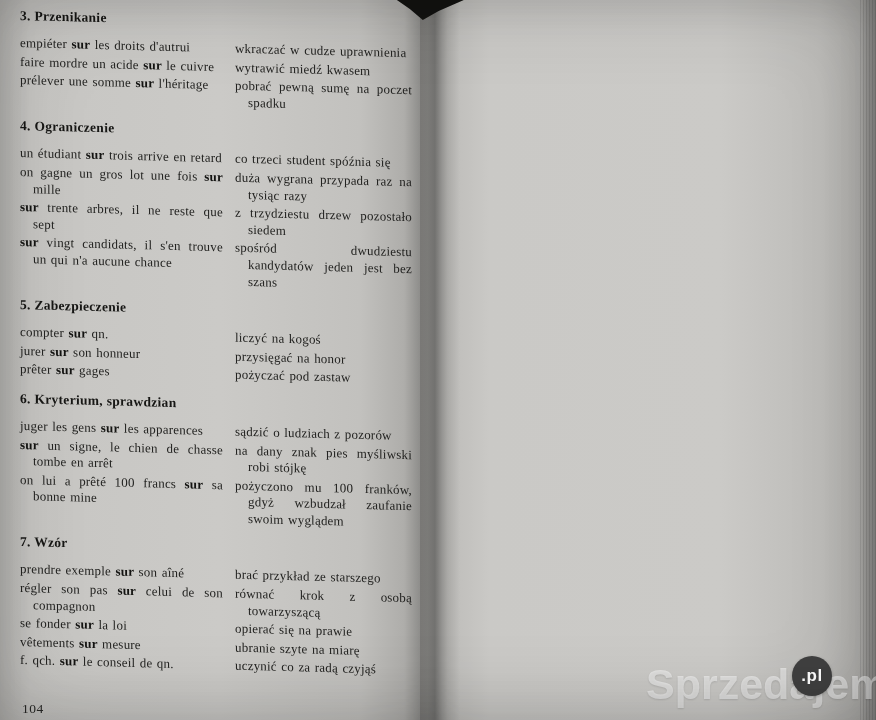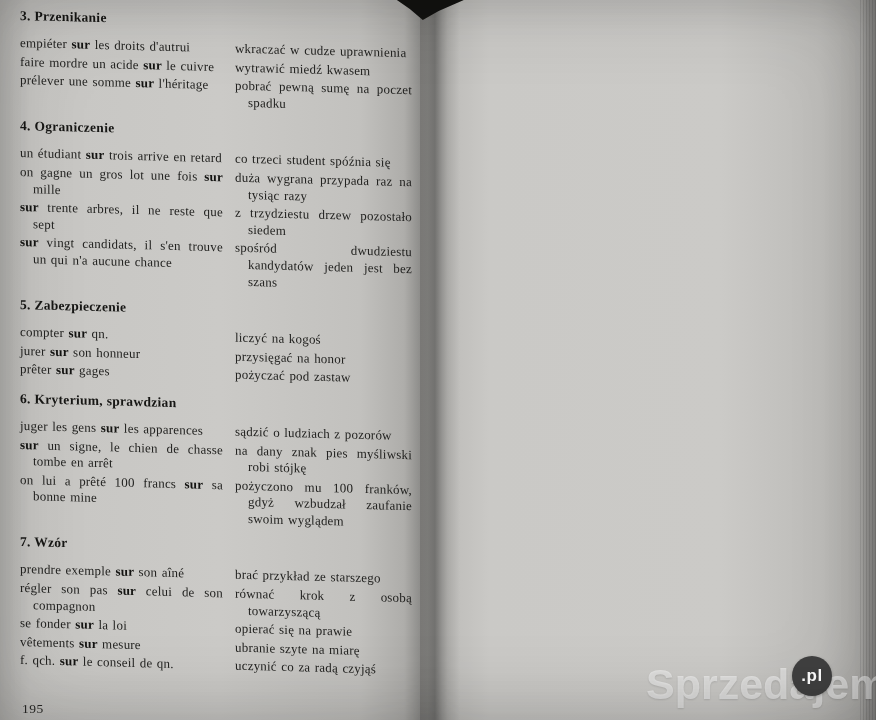--- a/index.html
+++ b/index.html
@@ -244,21 +244,21 @@
             <div class="fr">trois mètres de long  quatre de large</div>
           </div>
         </div>
       </div>
   </div>
 
   <div class="gutter"></div>
   <div class="bg-wedge"></div>
   <div class="fore-edge"></div>
 
-  <div class="page-number">195</div>
+  <div class="page-number">104</div>
 
   <div class="watermark">
     <span class="watermark-word">Sprzedajemy</span>
     <span class="pl-badge" style="background: #404040;">
       <span>.pl</span>
     </span>
   </div>
 
 </div>
 

